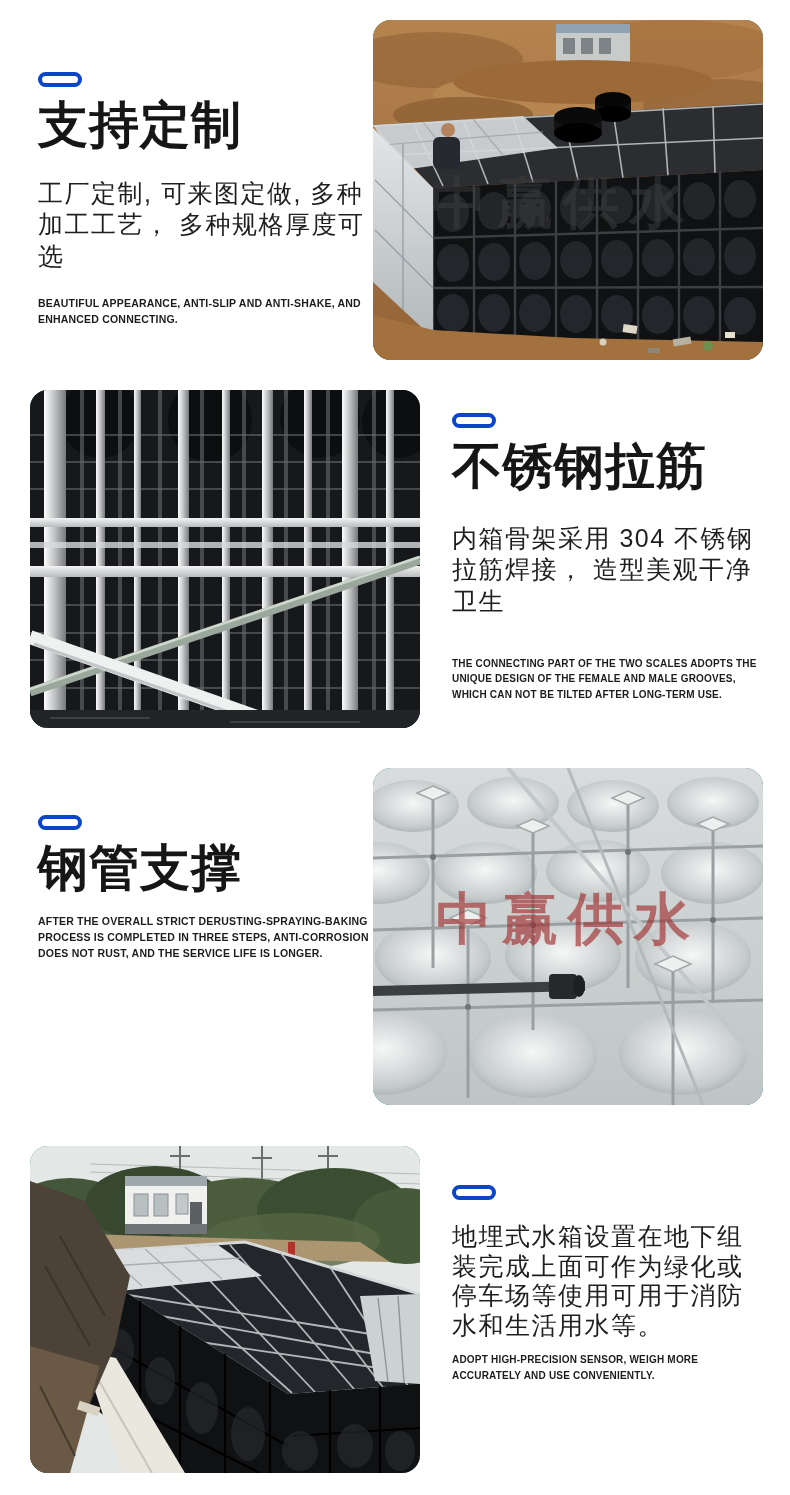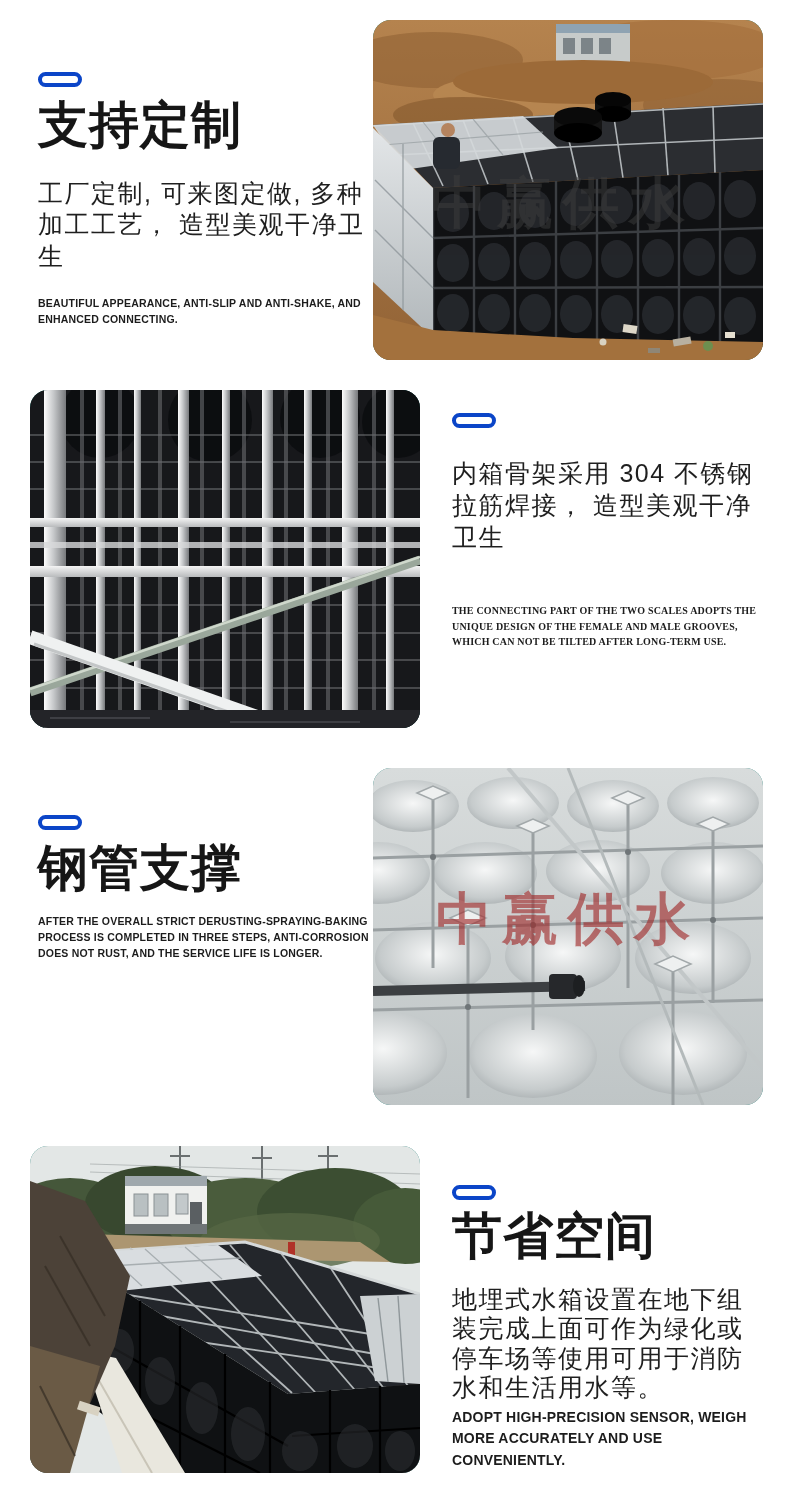--- a/index.html
+++ b/index.html
@@ -15,39 +15,39 @@
   .note-en{margin:22px 0 0 0;font-size:10.5px;line-height:1.55;font-weight:700;color:#1c1c1c;
         letter-spacing:0.2px;}
   .photo{position:absolute;border-radius:18px;overflow:hidden;background:#0f766e;}
   .photo svg{display:block;width:100%;height:100%;}
   
   .col-1{left:38px;top:72px;width:330px;}
   .ph-1{left:373px;top:20px;width:390px;height:340px;}
   .ph-2{left:30px;top:390px;width:390px;height:338px;}
   .col-2{left:452px;top:413px;width:315px;}
   .col-2 .body-cn{margin-top:30px;}
-  .col-2 .note-en{margin-top:50px;font-size:10px;font-family:Liberation Serif, serif;}
+  .col-2 .note-en{margin-top:38px;font-size:10px;}
   .col-3{left:38px;top:815px;width:332px;}
   .col-3 .note-en{margin-top:18px;}
   .ph-3{left:373px;top:768px;width:390px;height:337px;}
   .ph-4{left:30px;top:1146px;width:390px;height:327px;}
   .col-4{left:452px;top:1185px;width:315px;}
   .col-4 .h-cn{margin-top:10px;}
   .col-4 .body-cn{margin-top:22px;line-height:1.18;}
-  .col-4 .note-en{margin-top:4px;font-size:14px;}
+  .col-4 .note-en{margin-top:12px;font-size:10px;}
 </style>
 </head>
 <body>
 
 <div class="page">
 
   <div class="text-col col-1">
     <span class="pill"></span>
     <div class="h-cn">支持定制</div>
-    <div class="body-cn">工厂定制, 可来图定做, 多种加工工艺， 造型美观干净卫生</div>
+    <div class="body-cn">工厂定制, 可来图定做, 多种加工工艺， 多种规格厚度可选</div>
     <div class="note-en">BEAUTIFUL APPEARANCE, ANTI-SLIP AND ANTI-SHAKE, AND ENHANCED CONNECTING.</div>
   </div>
 
   <div class="photo ph-1">
     <svg viewBox="0 0 390 340" preserveAspectRatio="none" aria-hidden="true">
       <defs>
         <linearGradient id="p1dirt" x1="0" y1="0" x2="0" y2="1">
           <stop offset="0" stop-color="#b5834e"></stop>
             <stop offset="1" stop-color="#926336"></stop>
         </linearGradient>
@@ -227,20 +227,21 @@
       <rect x="0" y="320" width="390" height="18" fill="#232428"></rect>
       <g stroke="#4a4c50" stroke-width="2" opacity="0.7">
         <line x1="20" y1="328" x2="120" y2="328"></line>
           <line x1="200" y1="332" x2="330" y2="332"></line>
       </g>
     </svg>
   </div>
 
   <div class="text-col col-2">
     <span class="pill"></span>
+    <div class="h-cn">不锈钢拉筋</div>
     <div class="body-cn">内箱骨架采用 304 不锈钢拉筋焊接， 造型美观干净卫生</div>
     <div class="note-en">THE CONNECTING PART OF THE TWO SCALES ADOPTS THE UNIQUE DESIGN OF THE FEMALE AND MALE GROOVES, WHICH CAN NOT BE TILTED AFTER LONG-TERM USE.</div>
   </div>
 
   <div class="text-col col-3">
     <span class="pill"></span>
     <div class="h-cn">钢管支撑</div>
     <div class="note-en">AFTER THE OVERALL STRICT DERUSTING-SPRAYING-BAKING PROCESS IS COMPLETED IN THREE STEPS, ANTI-CORROSION DOES NOT RUST, AND THE SERVICE LIFE IS LONGER.</div>
   </div>
 
@@ -406,18 +407,17 @@
         <line x1="15" y1="120" x2="60" y2="200"></line>
           <line x1="30" y1="90" x2="75" y2="170"></line>
         <line x1="10" y1="240" x2="45" y2="310"></line>
       </g>
       <rect x="48" y="258" width="22" height="9" fill="#d8d2c2" transform="rotate(18 59 262)"></rect>
     </svg>
   </div>
 
   <div class="text-col col-4">
     <span class="pill"></span>
-    <div class="h-cn">节省空间</div>
     <div class="body-cn">地埋式水箱设置在地下组装完成上面可作为绿化或停车场等使用可用于消防水和生活用水等。</div>
     <div class="note-en">ADOPT HIGH-PRECISION SENSOR, WEIGH MORE ACCURATELY AND USE CONVENIENTLY.</div>
   </div>
 
 </div>
 
 </body></html>

